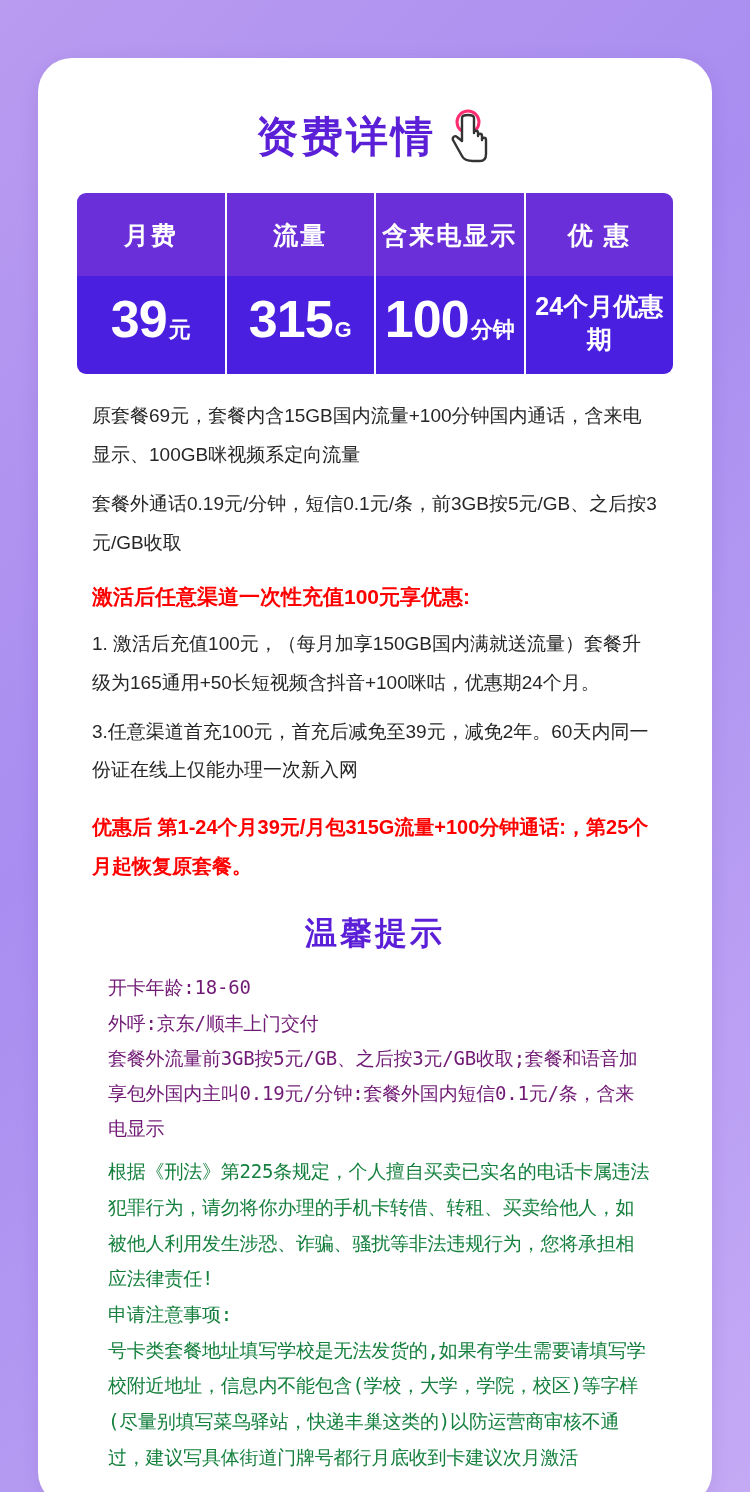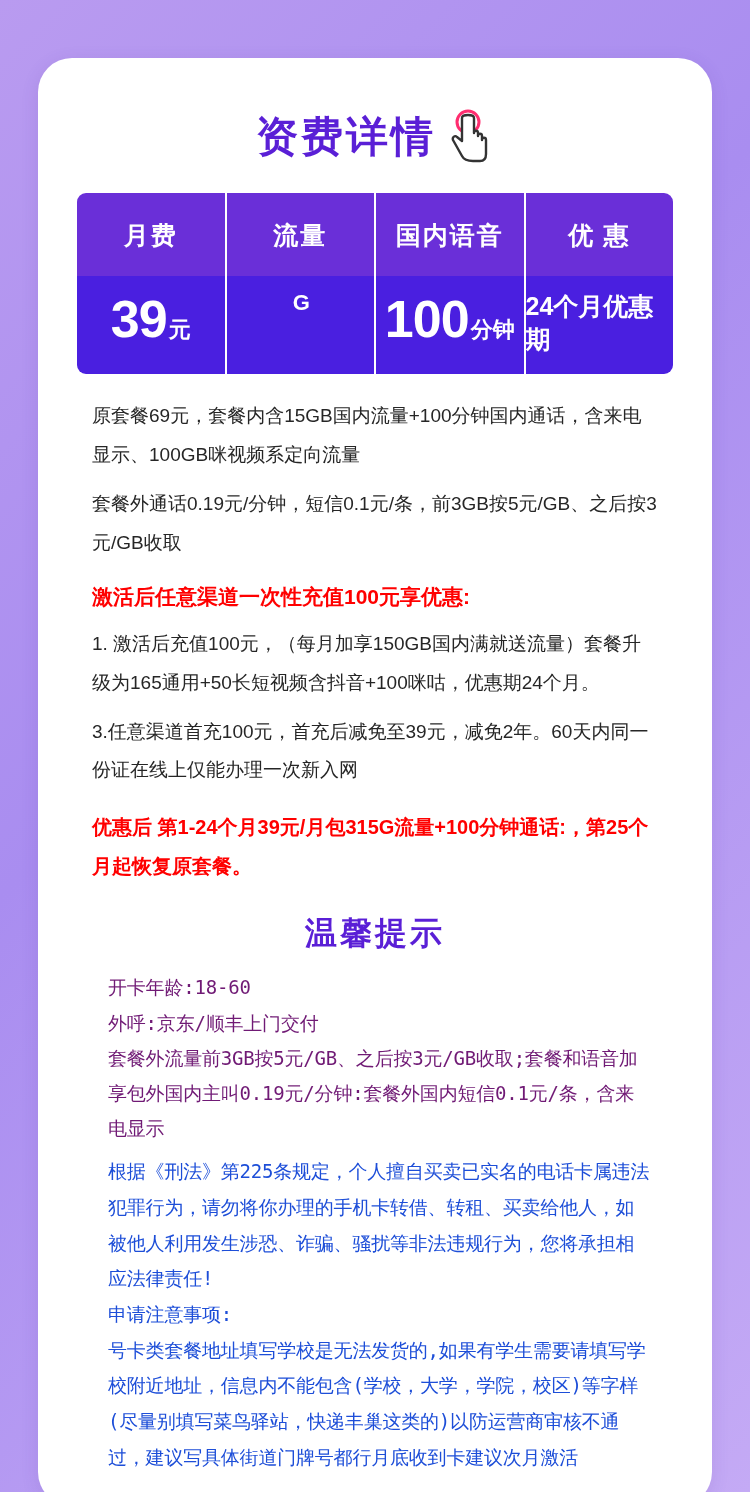--- a/index.html
+++ b/index.html
@@ -58,25 +58,26 @@
     flex: 1;
     background: #6a2fd8;
     color: #ffffff;
     text-align: center;
     font-size: 25px;
     font-weight: bold;
     padding: 26px 0 24px 0;
     border-right: 2px solid #ffffff;
     letter-spacing: 2px;
   }
-  .rate-head > div:last-child { border-right: none; font-family: Liberation Serif, serif; }
+  .rate-head > div:last-child { border-right: none; }
   .rate-body > div {
     flex: 1;
     background: #4a1fe0;
     color: #ffffff;
+    text-align: center;
     padding: 14px 0 18px 0;
     border-right: 2px solid #ffffff;
     display: flex;
     align-items: baseline;
     justify-content: center;
     min-height: 86px;
   }
   .rate-body > div:last-child { border-right: none; }
   .big-num {
     font-size: 52px;
@@ -125,21 +126,21 @@
   .tip-line {
     font-size: 19px;
     color: #701a75;
     line-height: 1.85;
     margin: 0;
     font-family: "DejaVu Sans Mono", monospace;
     letter-spacing: -0.2px;
   }
   .tip-red {
     font-size: 19px;
-    color: #1d4ed8;
+    color: #15803d;
     line-height: 1.88;
     margin: 0;
     font-family: "DejaVu Sans Mono", monospace;
     letter-spacing: -0.2px;
   }
   .gap-sm { height: 8px; }
 </style>
 </head>
 <body>
 
@@ -153,29 +154,30 @@
           <circle cx="26" cy="14" r="11" fill="none" stroke="#ff2d6f" stroke-width="3"></circle>
           <path d="M20 10 L20 33 L15 29 C13 27 10 29 11 32 L20 48 C22 52 26 53 31 53 L38 53 C42 53 44 50 44 46 L44 32 C44 29 40 29 40 32 L40 28 C40 25 36 25 36 28 L36 25 C36 22 32 22 32 25 L32 10 C32 6 20 6 20 10 Z" fill="#ffffff" stroke="#333333" stroke-width="2.4" stroke-linejoin="round"></path>
         </svg>
       </span>
     </div>
 
     <div class="rate-table">
       <div class="rate-head">
         <div>月费</div>
         <div>流量</div>
-        <div>国内语音</div>
+        <div>含来电显示</div>
         <div>优  惠</div>
       </div>
       <div class="rate-body">
         <div>
           <span class="big-num">39</span>
           <span class="unit-sm">元</span>
         </div>
         <div>
+          <span class="big-num">315</span>
           <span class="unit-sm">G</span>
         </div>
         <div>
           <span class="big-num">100</span>
           <span class="unit-sm">分钟</span>
         </div>
         <div class="promo-cell">24个月优惠期</div>
       </div>
     </div>
 

